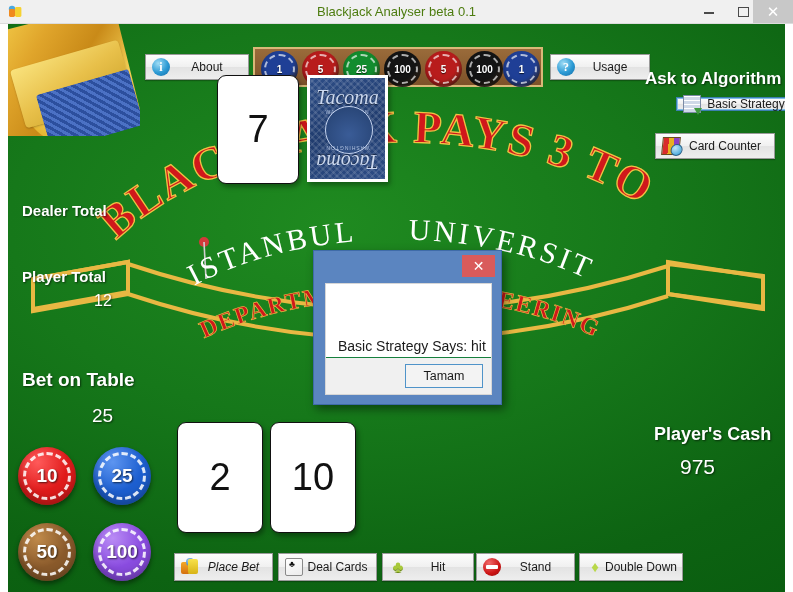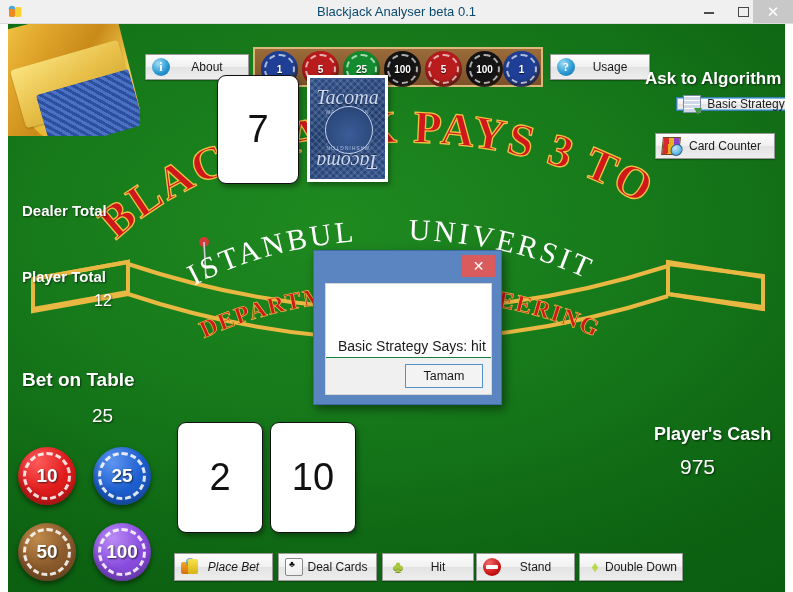--- a/index.html
+++ b/index.html
@@ -22,21 +22,21 @@
     width: 793px; height: 23px;
     background: #f0f0f0;
     border-bottom: 1px solid #dcdcdc;
   }
   .title-text {
     position: absolute; left: 0; top: 0;
     width: 793px; height: 23px;
     line-height: 23px;
     text-align: center;
     font-size: 13px;
-    color: #0c4a6e;
+    color: #4d7c0f;
     font-family: "Liberation Sans", sans-serif;
   }
   .app-icon {
     position: absolute; left: 7px; top: 4px;
     width: 17px; height: 16px;
   }
   .win-btn {
     position: absolute; top: 0; height: 23px;
     width: 34px;
     cursor: default;

